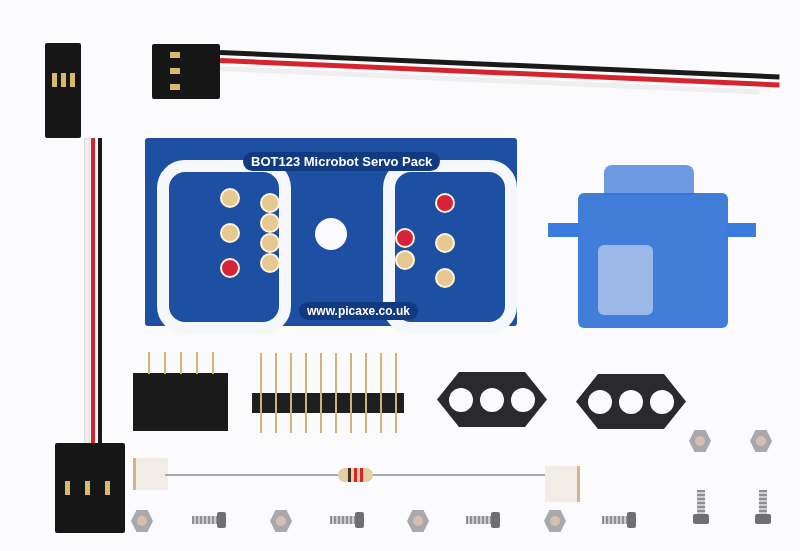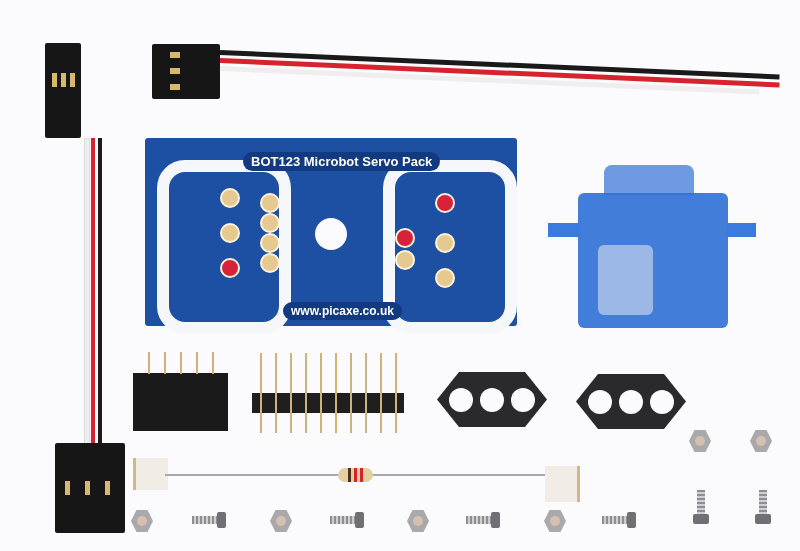--- a/index.html
+++ b/index.html
@@ -63,21 +63,21 @@
   <div class="pad red" style="left:75px;top:120px;"></div>
   <div class="pad" style="left:115px;top:55px;"></div>
   <div class="pad" style="left:115px;top:75px;"></div>
   <div class="pad" style="left:115px;top:95px;"></div>
   <div class="pad" style="left:115px;top:115px;"></div>
   <div class="pad red" style="left:250px;top:90px;"></div>
   <div class="pad" style="left:250px;top:112px;"></div>
   <div class="pad red" style="left:290px;top:55px;"></div>
   <div class="pad" style="left:290px;top:95px;"></div>
   <div class="pad" style="left:290px;top:130px;"></div>
-  <div class="pcb-label" style="left:138px;top:164px;font-size:12px;">www.picaxe.co.uk</div>
+  <div class="pcb-label" style="left:154px;top:164px;font-size:12px;">www.picaxe.co.uk</div>
 </div>
 
 <div class="abs servo">
   <div class="abs" style="left:56px;top:0;width:90px;height:30px;background:#5d8fe0;border-radius:8px 8px 0 0;opacity:.9;"></div>
   <div class="abs" style="left:30px;top:28px;width:150px;height:135px;background:#2f6fd6;border-radius:6px;opacity:.9;"></div>
   <div class="abs" style="left:0;top:58px;width:32px;height:14px;background:#3b7be0;"></div>
   <div class="abs" style="left:178px;top:58px;width:30px;height:14px;background:#3b7be0;"></div>
   <div class="abs" style="left:50px;top:80px;width:55px;height:70px;background:#9bb8e6;border-radius:6px;"></div>
 </div>
 

